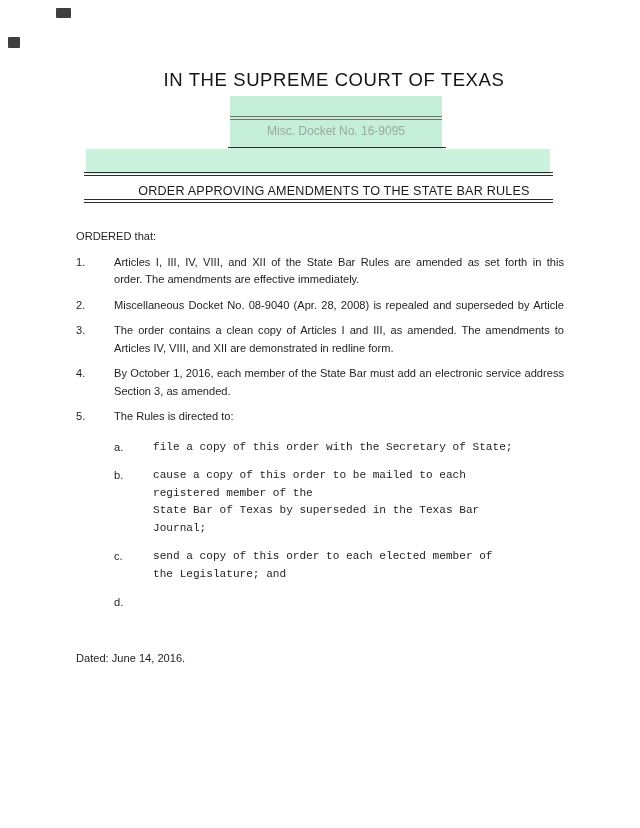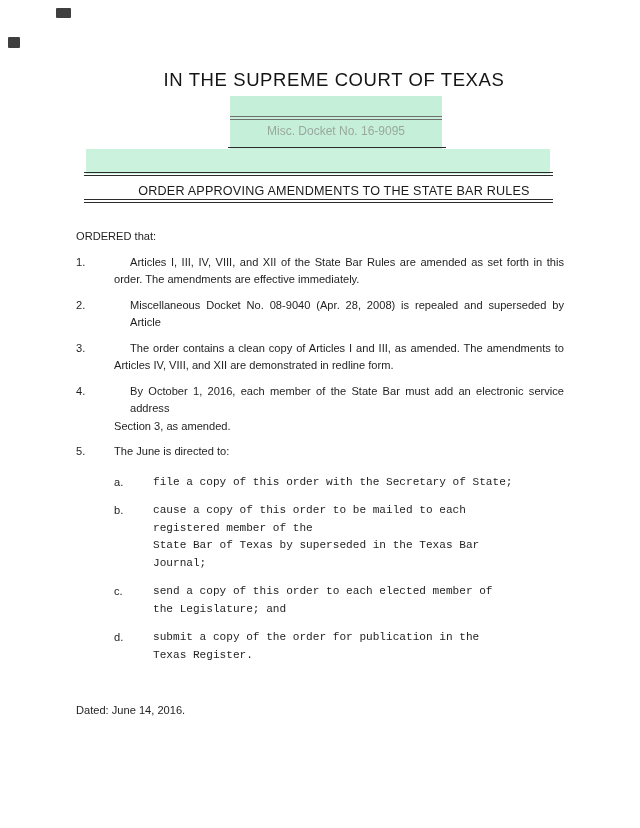--- a/index.html
+++ b/index.html
@@ -56,21 +56,21 @@
   }
 
   .body-block {
     position: absolute; left: 76px; top: 228px; width: 488px;
     font-size: 11.1px; line-height: 17.5px; color: #1e1e1e;
   }
   .intro { margin: 0 0 8px 0; }
   .item { display: flex; margin: 0 0 8px 0; }
   .item-num { flex: 0 0 38px; width: 38px; }
   .item-text { width: 450px; }
-  .jline { text-align: justify; text-align-last: justify; margin-left: 16px; }
+  .jline { text-align: justify; text-align-last: justify; }
   .subs { margin: 13px 0 0 38px; }
   .sub { display: flex; margin: 0 0 11px 0; }
   .sub-letter { flex: 0 0 39px; width: 39px; }
   .sub-text { width: 366px; font-family: Liberation Mono, monospace; }
   .dated { margin: 38px 0 0 0; }
 </style>
 </head>
 <body>
 
 <div class="page">
@@ -122,21 +122,21 @@
       <div class="item-num">4.</div>
       <div class="item-text">
         <div class="jline">By October 1, 2016, each member of the State Bar must add an electronic service address</div>
         <div>Section 3, as amended.</div>
       </div>
     </div>
 
     <div class="item">
       <div class="item-num">5.</div>
       <div class="item-text">
-        <div>The June is directed to:</div>
+        <div>The Rules is directed to:</div>
       </div>
     </div>
 
     <div class="subs">
 
       <div class="sub">
         <div class="sub-letter">a.</div>
         <div class="sub-text">
           <div>file a copy of this order with the Secretary of State;</div>
         </div>
@@ -152,23 +152,20 @@
 
       <div class="sub">
         <div class="sub-letter">c.</div>
         <div class="sub-text">
           <div>send a copy of this order to each elected member of the Legislature; and</div>
         </div>
       </div>
 
       <div class="sub">
         <div class="sub-letter">d.</div>
-        <div class="sub-text">
-          <div>submit a copy of the order for publication in the Texas Register.</div>
-        </div>
       </div>
 
     </div>
 
     <div class="dated">Dated: June 14, 2016.</div>
 
   </div>
 
 </div>
 

